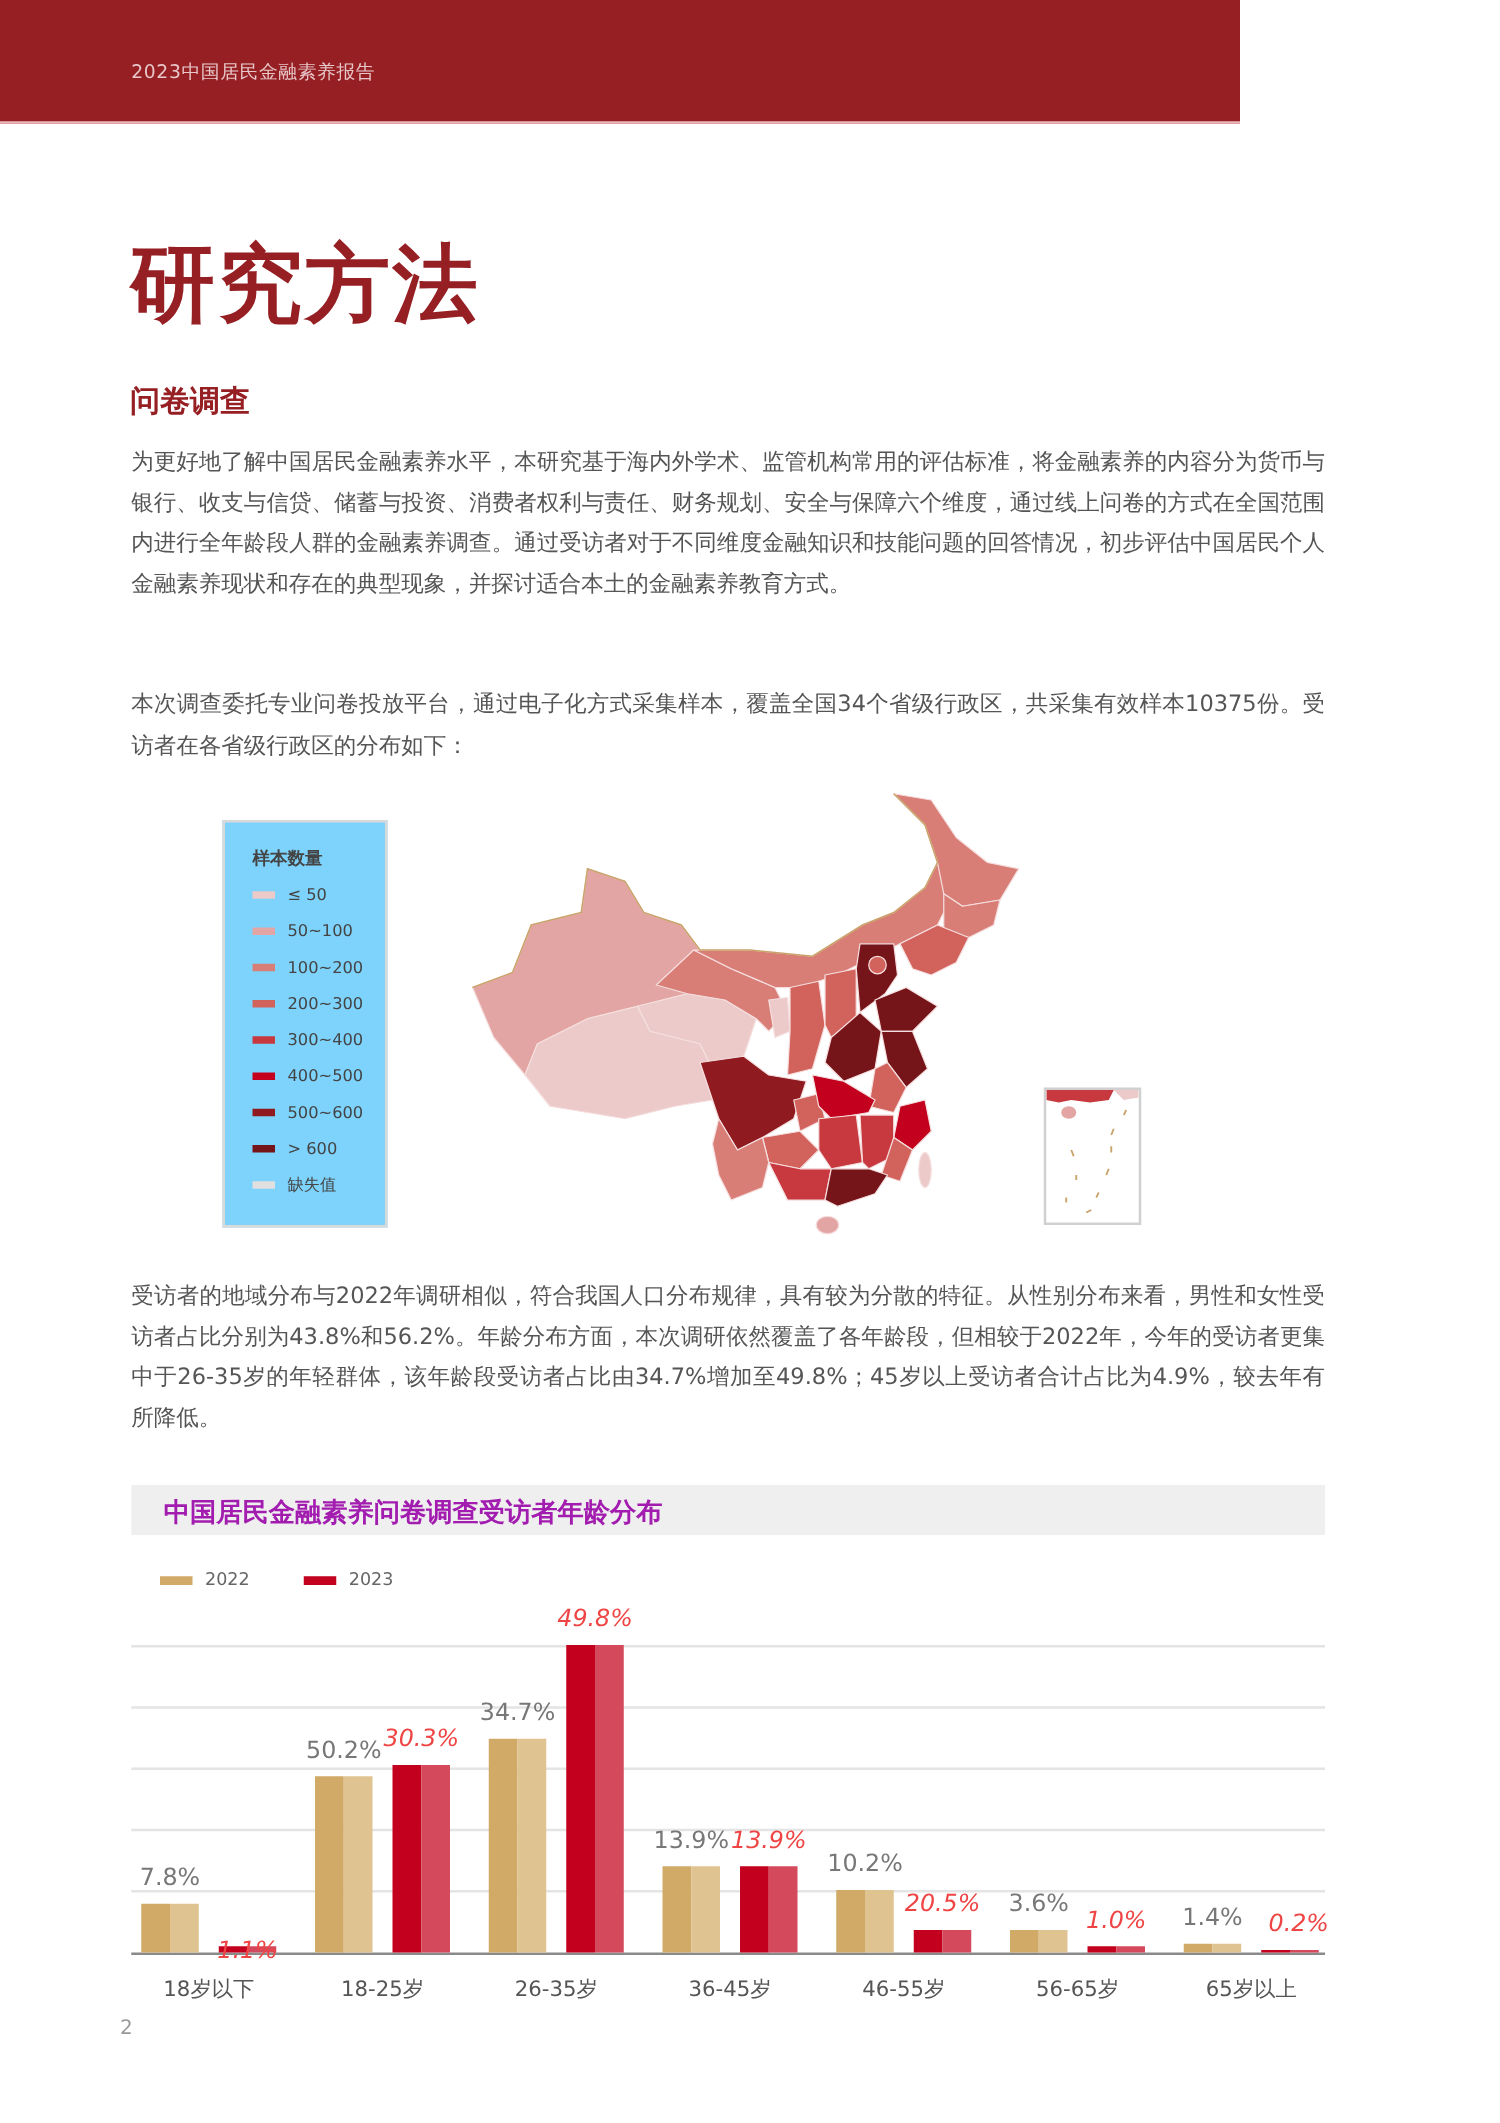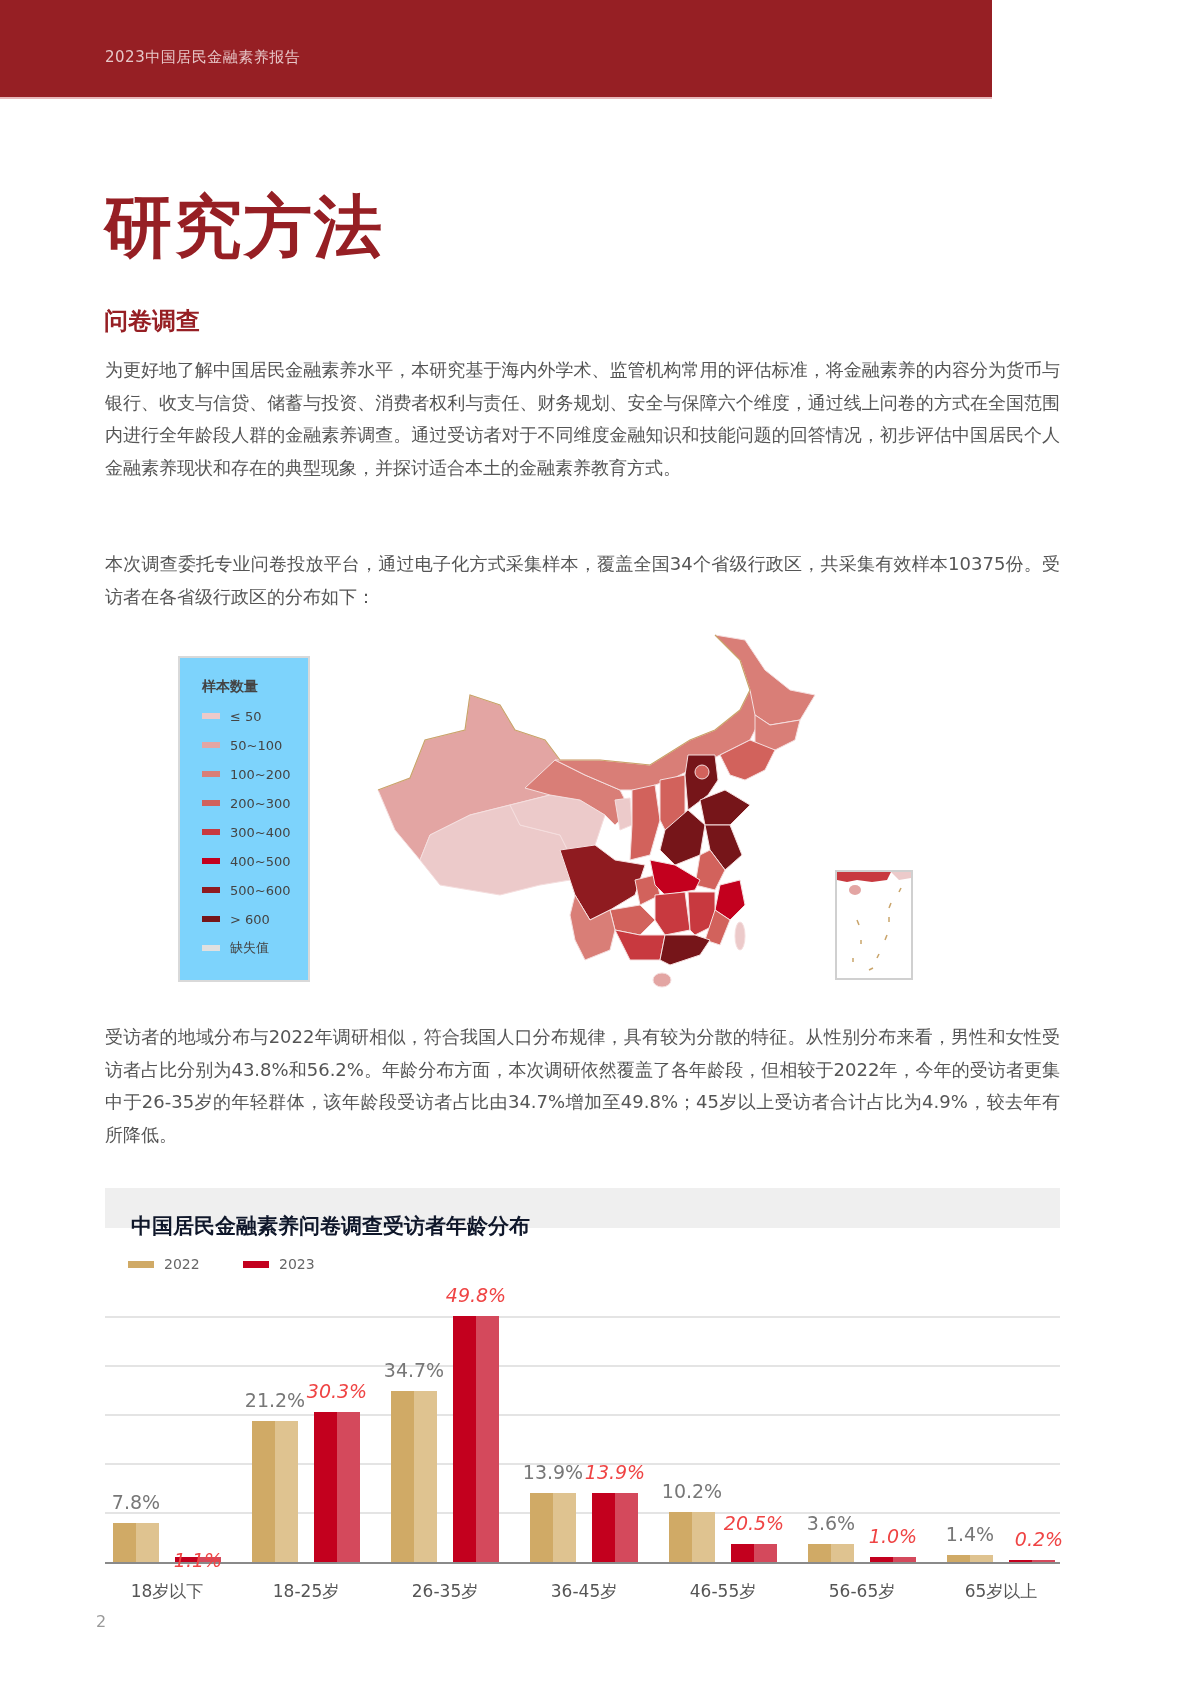--- a/index.html
+++ b/index.html
@@ -13,21 +13,21 @@
   .p1{top:354px;}
   .p2{top:548px;}
   .p3{top:1021px;}
   .legend-box{position:absolute;left:178px;top:656px;width:128px;height:322px;border:2px solid #d9d9d9;background:#7dd3fc;}
   .legend-title{position:absolute;left:22px;top:20px;font-size:14px;font-weight:bold;color:#444;}
   .legend-item{position:absolute;left:22px;height:16px;display:flex;align-items:center;font-size:13px;color:#444;}
   .legend-swatch{width:18px;height:6px;margin-right:10px;}
   .map{position:absolute;left:370px;top:630px;width:500px;height:360px;}
   .inset{position:absolute;left:835px;top:870px;width:74px;height:106px;border:2px solid #d0d0d0;background:#fff;overflow:hidden;}
   .chart-title-band{position:absolute;left:105px;top:1188px;width:955px;height:40px;background:#efefef;}
-  .chart-title{position:absolute;left:26px;top:24px;font-size:21px;font-weight:bold;color:#0f172a;}
+  .chart-title{position:absolute;left:26px;top:8px;font-size:21px;font-weight:bold;color:#a21caf;}
   .chart-legend{position:absolute;top:1256px;display:flex;align-items:center;font-size:14px;color:#666;}
   .chart-legend .sw{width:26px;height:7px;margin-right:10px;}
   .chart{position:absolute;left:105px;top:1300px;width:955px;height:262px;}
   .gridline{position:absolute;left:0;width:955px;height:2px;background:#e4e4e4;}
   .baseline{position:absolute;left:0;width:955px;height:2px;background:#8a8a8a;top:262px;}
   .bar{position:absolute;bottom:-262px;width:46px;display:flex;}
   .bar .h1{flex:1;}
   .bar .h2{flex:1;}
   .bar22 .h1{background:#d0aa66;}
   .bar22 .h2{background:#dfc390;}
@@ -206,21 +206,21 @@
     <div class="val" style="left: -9px; top: 191.47px;">7.8%</div>
     <div class="bar bar23" style="left: 70px; top: 256.566px; height: 5.43373px; bottom: auto;">
       <span class="h1"></span>
       <span class="h2"></span>
     </div>
     <div class="val v23" style="left: 53px; top: 224.566px; margin-top: 24px;">1.1%</div>
     <div class="bar bar22" style="left: 147px; top: 121.217px; height: 140.783px; bottom: auto;">
       <span class="h1"></span>
       <span class="h2"></span>
     </div>
-    <div class="val" style="left: 130px; top: 89.2169px;">21.2%</div>
+    <div class="val" style="left: 130px; top: 89.2169px;">50.2%</div>
     <div class="bar bar23" style="left: 209px; top: 112.325px; height: 149.675px; bottom: auto;">
       <span class="h1"></span>
       <span class="h2"></span>
     </div>
     <div class="val v23" style="left: 192px; top: 80.3253px;">30.3%</div>
     <div class="bar bar22" style="left: 286px; top: 90.5904px; height: 171.41px; bottom: auto;">
       <span class="h1"></span>
       <span class="h2"></span>
     </div>
     <div class="val" style="left: 269px; top: 58.5904px;">34.7%</div>

